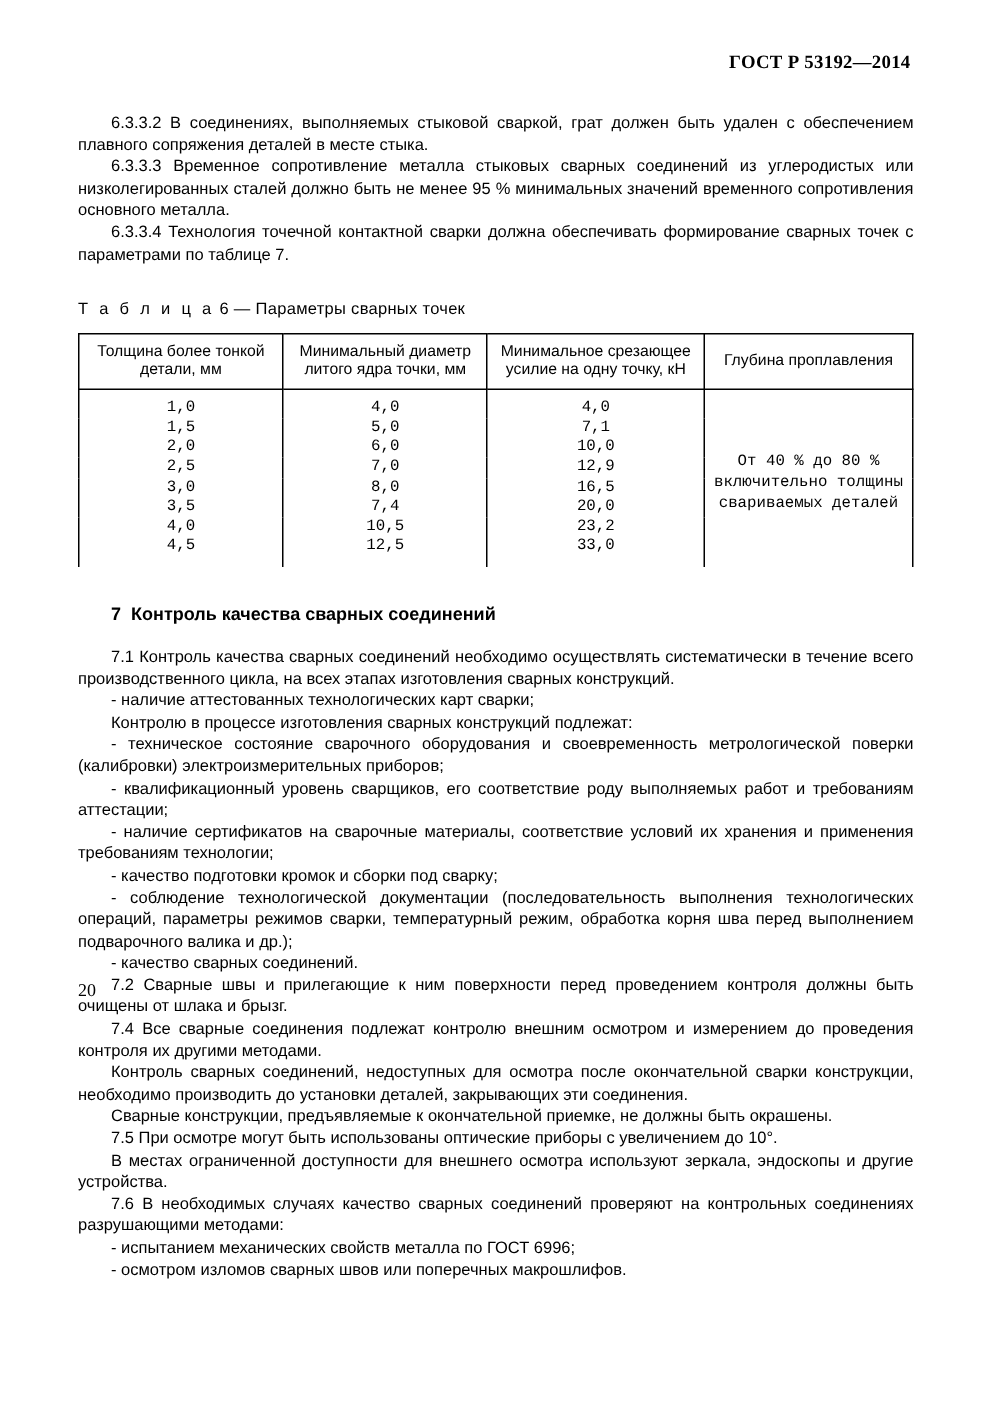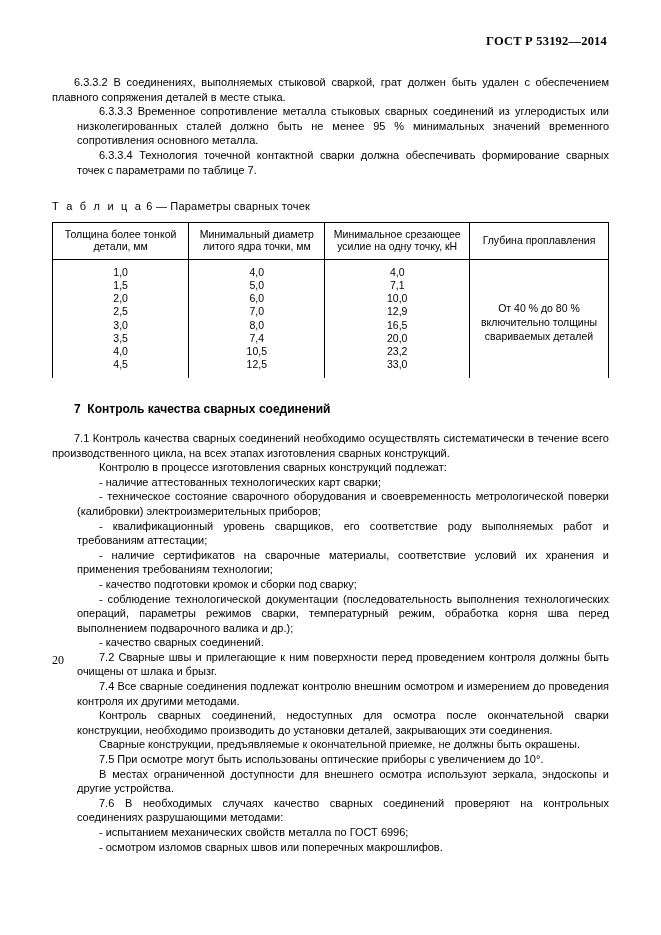--- a/index.html
+++ b/index.html
@@ -66,20 +66,21 @@
   table.params thead th {
     font-weight: normal;
     line-height: 12.5px;
     padding: 5px 4px 6px 4px;
   }
   table.params tbody td {
     line-height: 13.2px;
     padding: 0;
     border-top: none;
     border-bottom: none;
+    font-family: Liberation Mono, monospace;
   }
   table.params tbody tr:first-child td {
     padding-top: 6px;
   }
   table.params tbody tr:last-child td {
     padding-bottom: 7px;
   }
   table.params tbody tr td.depth {
     border-top: none;
     border-bottom: none;
@@ -93,21 +94,20 @@
   }
   .footer-pageno {
     position: absolute;
     left: 52px;
     bottom: 44px;
     font-family: "Liberation Serif", serif;
     font-size: 12px;
   }
   .bodytext p + p {
     margin-top: 0;
-    margin-left: 25px;
   }
 </style>
 </head>
 <body>
 
 <div class="page">
 
   <div class="header">ГОСТ Р 53192—2014</div>
 
   <div class="content">
@@ -182,22 +182,22 @@
         </tr>
       </tbody>
     </table>
 
     <div class="section-title">
       <span>7</span>&nbsp;&nbsp;<span>Контроль качества сварных соединений</span>
     </div>
 
     <div class="bodytext">
       <p class="ind">7.1 Контроль качества сварных соединений необходимо осуществлять систематически в течение всего производственного цикла, на всех этапах изготовления сварных конструкций.</p>
+      <p class="ind">- наличие аттестованных технологических карт сварки;</p>
       <p class="ind">Контролю в процессе изготовления сварных конструкций подлежат:</p>
-      <p class="ind">- наличие аттестованных технологических карт сварки;</p>
       <p class="ind">- техническое состояние сварочного оборудования и своевременность метрологической поверки (калибровки) электроизмерительных приборов;</p>
       <p class="ind">- квалификационный уровень сварщиков, его соответствие роду выполняемых работ и требованиям аттестации;</p>
       <p class="ind">- наличие сертификатов на сварочные материалы, соответствие условий их хранения и применения требованиям технологии;</p>
       <p class="ind">- качество подготовки кромок и сборки под сварку;</p>
       <p class="ind">- соблюдение технологической документации (последовательность выполнения технологических операций, параметры режимов сварки, температурный режим, обработка корня шва перед выполнением подварочного валика и др.);</p>
       <p class="ind">- качество сварных соединений.</p>
       <p class="ind">7.2 Сварные швы и прилегающие к ним поверхности перед проведением контроля должны быть очищены от шлака и брызг.</p>
       <p class="ind">7.4 Все сварные соединения подлежат контролю внешним осмотром и измерением до проведения контроля их другими методами.</p>
       <p class="ind">Контроль сварных соединений, недоступных для осмотра после окончательной сварки конструкции, необходимо производить до установки деталей, закрывающих эти соединения.</p>
       <p class="ind">Сварные конструкции, предъявляемые к окончательной приемке, не должны быть окрашены.</p>

